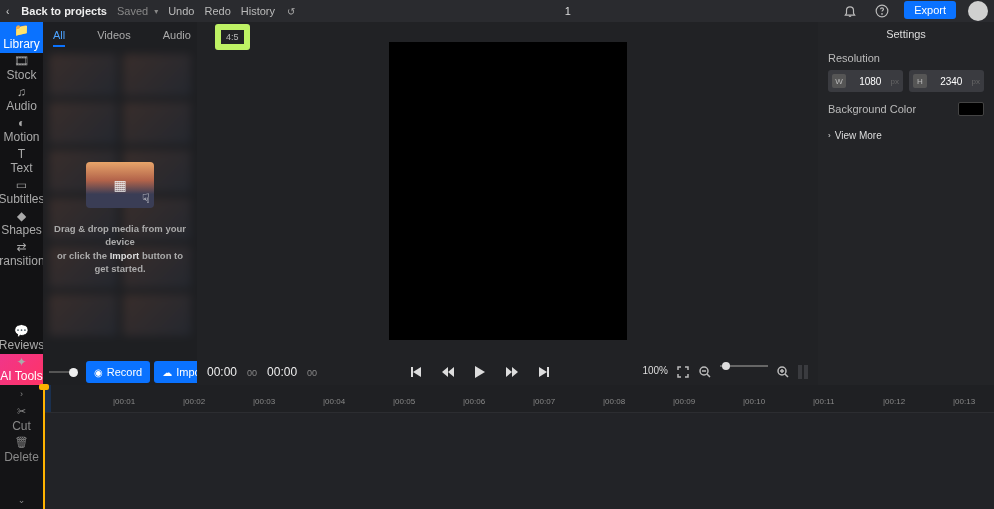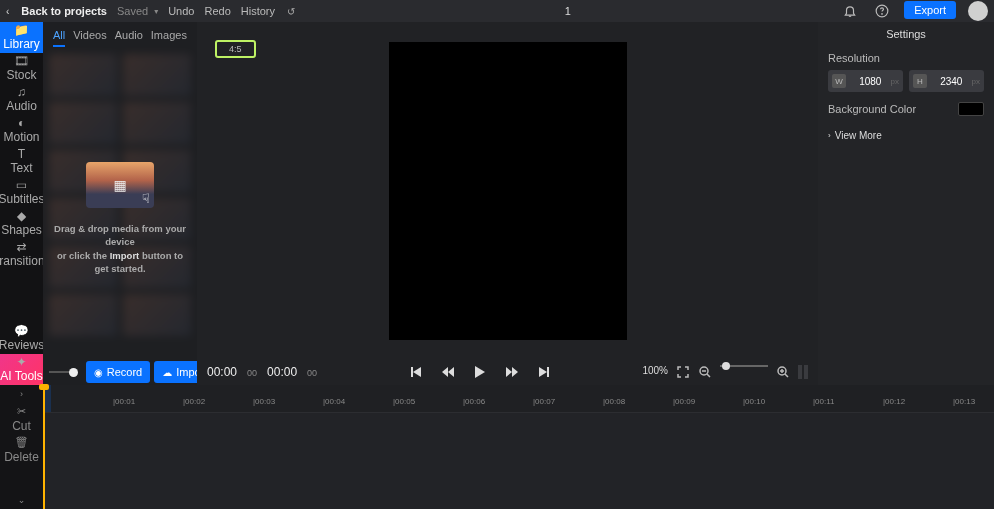--- a/index.html
+++ b/index.html
@@ -19,39 +19,39 @@
   .avatar { width: 20px; height: 20px; border-radius: 50%; background: #d0d0d0; }
   .body-row { display: flex; height: 363px; }
   .nav-strip { width: 43px; background: #121214; display: flex; flex-direction: column; align-items: stretch; }
   .nav-item { height: 31px; display: flex; flex-direction: column; align-items: center; justify-content: center; color: #aaa; gap: 1px; }
   .nav-item.active { background: #0a72ff; color: #fff; }
   .nav-icon { font-size: 12px; line-height: 1; }
   .nav-label { font-size: 12px; }
   .nav-spacer { flex: 1; }
   .nav-item.ai { background: linear-gradient(135deg,#f0368a,#f36); height: 31px; }
   .lib-panel { width: 154px; background: #1e1f22; display: flex; flex-direction: column; position: relative; }
-  .lib-tabs { height: 26px; display: flex; align-items: center; gap: 8px; padding: 0 10px; font-size: 11px; color: #aaa; }
+  .lib-tabs { height: 26px; display: flex; align-items: center; gap: 32px; padding: 0 10px; font-size: 11px; color: #aaa; }
   .lib-tab.active { color: #4da3ff; border-bottom: 2px solid #0a72ff; padding-bottom: 4px; margin-bottom: -6px; }
   .lib-body { flex: 1; position: relative; display:flex; flex-direction:column; align-items:center; justify-content:center; padding:0 8px; }
   .blur-grid { position:absolute; inset:0; display:grid; grid-template-columns:1fr 1fr; grid-auto-rows:42px; gap:6px; padding:6px; opacity:0.15; filter:blur(4px); z-index:0;}
   .blur-grid div{ background:linear-gradient(135deg,#d08060,#4a5a7a); border-radius:3px;}
   .drop-card { position:relative; z-index:1; width:68px; height:46px; border-radius:4px; background:linear-gradient(180deg,#e8a56a 0%,#b2634a 40%,#3a3d55 70%); display:flex; align-items:center; justify-content:center; margin-top:30px;}
   .drop-card .media-icon { color:#eee; font-size:14px; }
   .drop-card .mini-cursor { position:absolute; right:4px; bottom:2px; color:#fff; font-size:13px; }
   .drop-text { position:relative; z-index:1; text-align:center; color:#aaa; font-size:9.5px; margin-top:14px; line-height:1.4;font-weight:bold;}
   .drop-text b { color:#ddd; }
   .lib-footer { height:26px; display:flex; gap:4px; padding:0 4px 0 0; align-items:center;}
   .btn { display:flex; align-items:center; gap:4px; height:22px; border-radius:3px; font-size:11px; color:#fff; padding:0 8px;}
   .btn.blue { background:#0a72ff;}
   .btn-icon { font-size:10px;}
   .dot-slider { display:flex; align-items:center; gap:0; margin-left:6px;}
   .dot-slider .track { width:22px; height:2px; background:#555; }
   .dot-slider .knob { width:9px; height:9px; border-radius:50%; background:#eee; margin-left:-2px;}
   .preview-area { flex:1; background:#212225; position:relative; display:flex; flex-direction:column;}
-  .ratio-badge{ position:absolute; left:18px; top:18px; border:2px solid #bef264; border-radius:3px; font-size:9px; color:#bbb; padding:2px 12px;}
+  .ratio-badge{ position:absolute; left:18px; top:2px; border:6px solid #bef264; border-radius:3px; font-size:9px; color:#bbb; padding:2px 5px;}
   .canvas-wrap{ flex:1; display:flex; align-items:center; justify-content:center; }
   .canvas{ width:238px; height:298px; background:#000; }
   .preview-bar{ height:26px; display:flex; align-items:center; padding:0 10px; gap:10px;}
   .time-group{ display:flex; align-items:baseline; gap:10px; color:#eee; font-size:12px; }
   .time-group .sub{ font-size:9px; color:#888;}
   .play-controls{ flex:1; display:flex; align-items:center; justify-content:center; gap:18px; color:#ddd;}
   .pc-icon{ width:14px; height:14px; display:flex; align-items:center; justify-content:center; }
   .zoom-group{ display:flex; align-items:flex-start; gap:8px;}
   .zoom-label{ color:#ddd; font-size:10px;}
   .slider { display:flex; align-items:center;}

